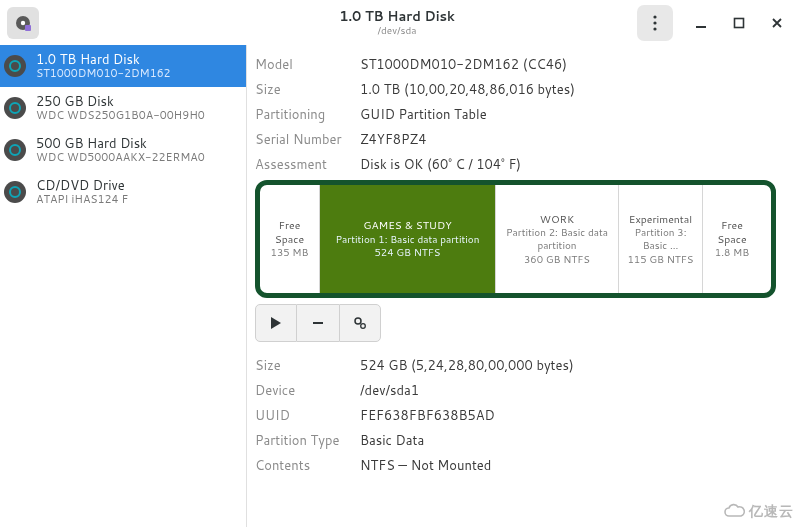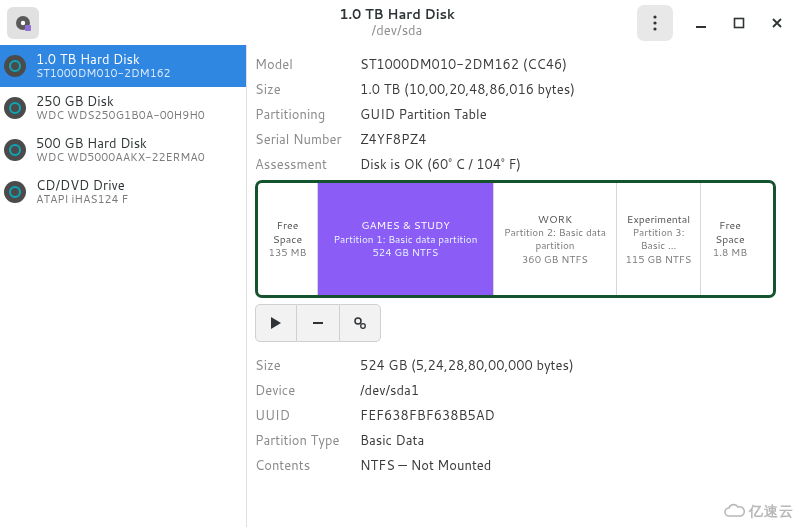--- a/index.html
+++ b/index.html
@@ -2,43 +2,43 @@
 <html><head>
 <meta charset="utf-8">
 <style>
 * { margin: 0; padding: 0; box-sizing: border-box; font-family: -apple-system, "Segoe UI", Cantarell, sans-serif; }
 body { width: 794px; height: 527px; background: #ffffff; display: flex; flex-direction: column; overflow: hidden; color: #2e3436; }
 .titlebar { height: 45px; display: flex; align-items: center; padding: 0 7px; position: relative; }
 .titlebar-left { display: flex; align-items: center; }
 .app-icon-btn { width: 32px; height: 32px; background: #e1e1e1; border-radius: 6px; display: flex; align-items: center; justify-content: center; cursor: pointer; }
 .title-center { position: absolute; left: 50%; transform: translateX(-50%); text-align: center; line-height: 1.2; }
 .title-main { font-weight: 700; font-size: 13px; color: #2e3436; }
-.title-sub { font-size: 13px; color: #8d8d8d; }
+.title-sub { font-size: 10px; color: #8d8d8d; }
 .titlebar-right { margin-left: auto; display: flex; align-items: center; gap: 18px; }
 .kebab-btn { width: 36px; height: 36px; background: #e8e8e8; border-radius: 7px; display: flex; align-items: center; justify-content: center; cursor: pointer; }
 .win-btn { width: 20px; height: 20px; display: flex; align-items: center; justify-content: center; cursor: pointer; color: #2e3436; }
 .main { flex: 1; display: flex; overflow: hidden; }
 .sidebar { width: 247px; background: #fff; border-right: 1px solid #e0e0e0; overflow-y: auto; }
 .sidebar-item { display: flex; align-items: center; gap: 10px; padding: 6px 8px 6px 4px; cursor: pointer; }
 .sidebar-item.selected { background: #2f87e1; color: #fff; }
 .sidebar-item.selected .disk-sub { color: #dbeafe; }
 .sidebar-disk-icon { width: 22px; height: 22px; background: #4b4b4b; border-radius: 50%; flex-shrink: 0; position: relative; display:flex; align-items:center; justify-content:center; }
 .sidebar-disk-icon::after { content: ""; width: 8px; height: 8px; border: 2px solid #0ea5b7; border-radius: 50%; }
 .disk-text { display: flex; flex-direction: column; line-height: 1.25; overflow:hidden; }
 .disk-title { font-size: 13px; }
 .disk-sub { font-size: 11px; color: #7a7a7a; white-space: nowrap; }
 .content { flex: 1; padding: 10px 18px 0 8px; overflow-y: auto; font-size: 13px; }
 .prop-row { display: flex; margin-bottom: 7px; }
 .prop-label { width: 95px; text-align: left; color: #8b8b8b; margin-right: 10px; }
 .prop-value { color: #3a3a3a; }
 .section-head { font-weight: 700; font-size: 13px; margin: 10px 0 6px 0; }
-.volbar { display: flex; height: 118px; border: 3px solid #14532d; border-radius: 7px; overflow: hidden; }
+.volbar { display: flex; height: 118px; border: 5px solid #14532d; border-radius: 12px; overflow: hidden; }
 .volseg { display: flex; flex-direction: column; align-items: center; justify-content: center; text-align: center; font-size: 10px; color: #7a7a7a; line-height: 1.35; border-right: 1px solid #d6d6d6; padding: 0 4px; cursor: pointer; }
 .volseg:last-child { border-right: none; }
-.volseg.sel { background: #8b5cf6; color: #fff; text-align: center; }
+.volseg.sel { background: #4d7c0f; color: #fff; text-align: center; }
 .volseg.sel .vl1 { color: #fff; }
 .vl1 { font-size: 10.5px; color: #555; }
 .volseg.sel .vl2, .volseg.sel .vl3 { color: #e8f6ff; }
 .vol-toolbar { display: flex; margin-top: 6px; }
 .vtb { width: 42px; height: 38px; background: #f2f2f2; border: 1px solid #d0d0d0; display: flex; align-items: center; justify-content: center; cursor: pointer; color: #333; }
 .vtb:first-child { border-radius: 5px 0 0 5px; }
 .vtb:nth-child(2) { border-left: none; border-right: none; }
 .vtb:nth-child(3) { border-radius: 0 5px 5px 0; }
 .partprops { margin-top: 14px; }
 .watermark { position: absolute; right: 0; bottom: 6px; font-size: 14px; color: #b8b8b8; font-weight: 600; letter-spacing: 1px; display:flex; align-items:center; gap:4px;}

